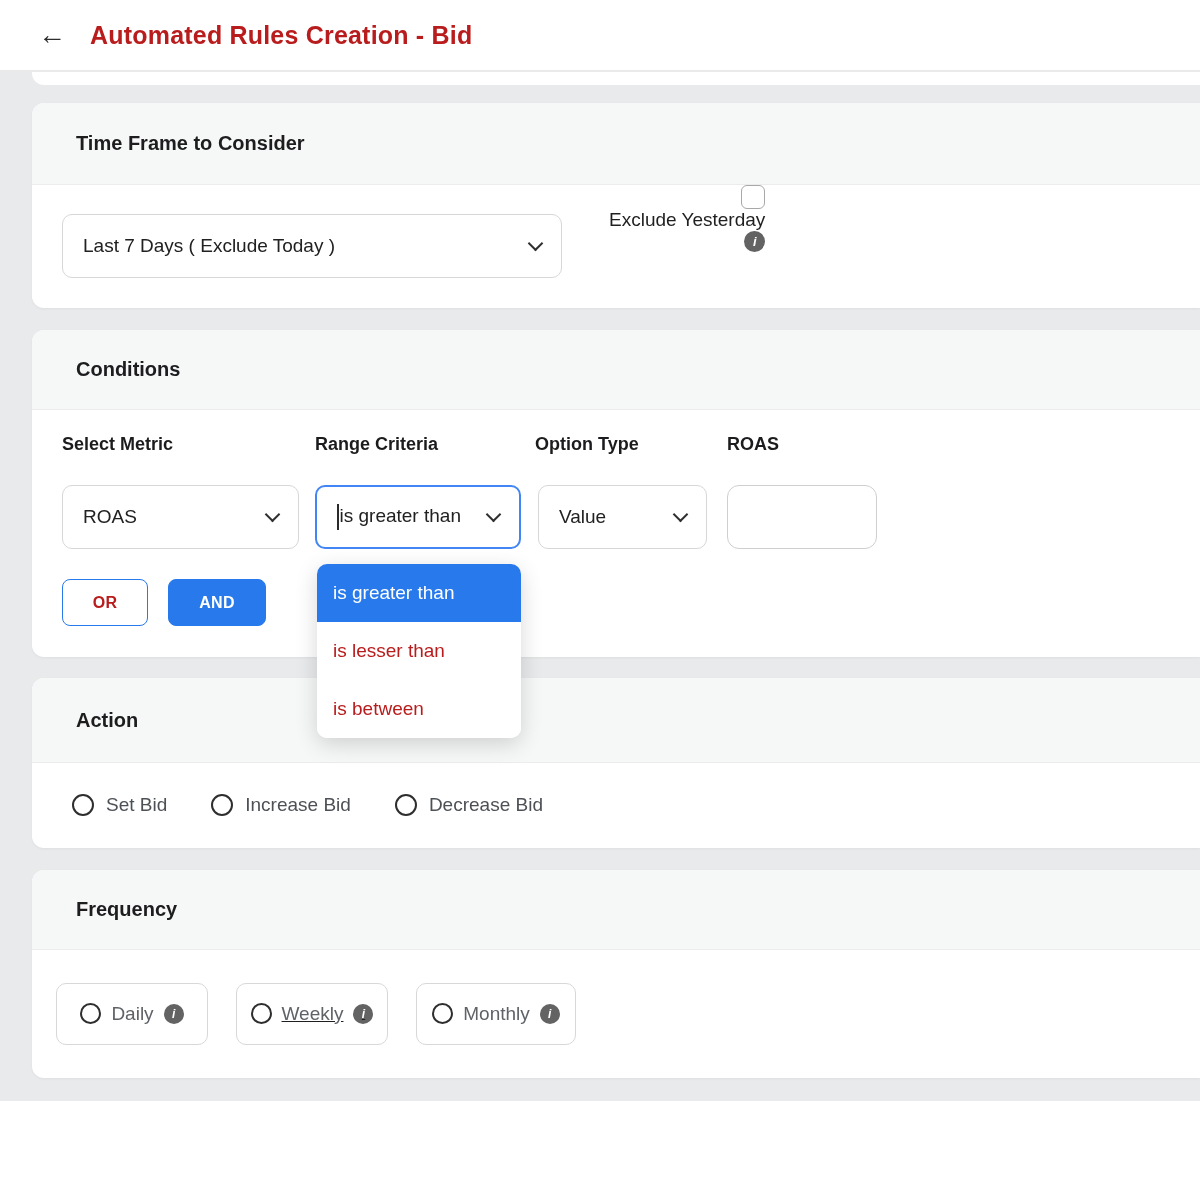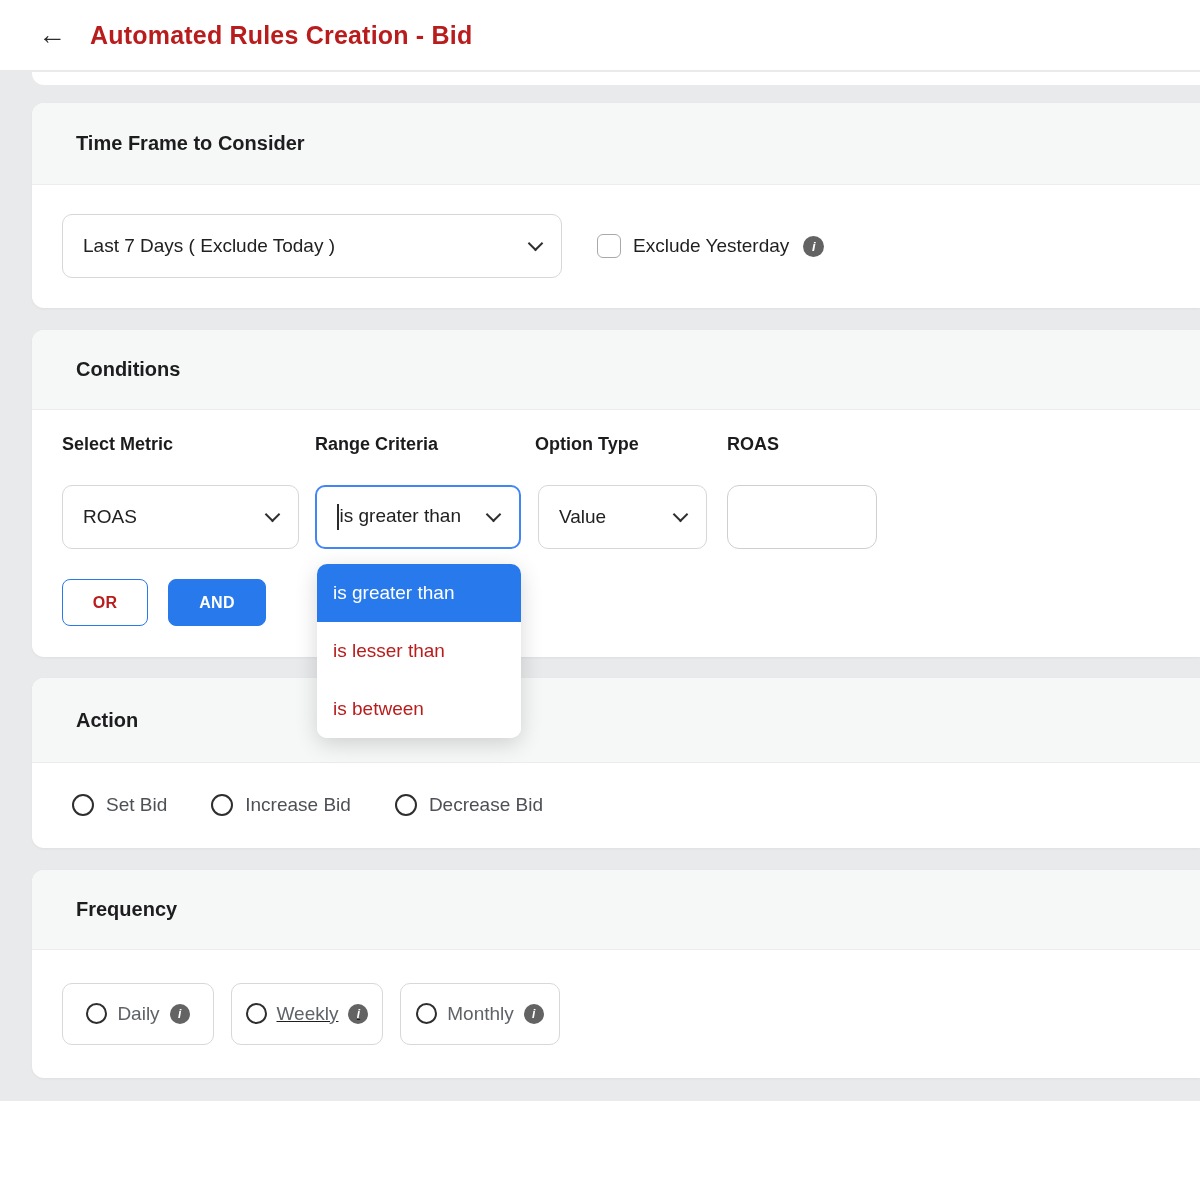--- a/index.html
+++ b/index.html
@@ -54,21 +54,21 @@
   .chev { width:11px; height:11px; border-right:2.4px solid #2f2f2f; border-bottom:2.4px solid #2f2f2f;
           transform:rotate(45deg); margin-top:-5px; flex:0 0 auto; margin-left:12px; }
   .caret { display:inline-block; width:1.5px; height:26px; background:#2a2a2a;
            vertical-align:middle; margin-right:1px; }
   .text-input { position:absolute; height:64px; border:1px solid #cfcfcf; border-radius:12px;
                 background:#fff; font-size:19px; padding:0 16px; outline:none;
                 font-family:"Liberation Sans", sans-serif; }
 
   
   .tf-select { left:30px; top:29px; width:500px; }
-  .tf-check-group { position:absolute; left:565px; top:0; height:122px; display:flex; align-items:center; }
+  .tf-check-group { position:absolute; left:565px; top:0; height:122px; display:flex; align-items:flex-end;flex-direction:column; }
   .checkbox { width:24px; height:24px; border:1.5px solid #a8a8a8; border-radius:6px;
               background:#fff; cursor:pointer; flex:0 0 auto; }
   .tf-check-label { margin-left:12px; font-size:19px; color:#1f1f1f; }
   .info-icon { width:21px; height:21px; border-radius:50%; background:#636363; color:#ffffff;
                font-size:13px; font-weight:700; font-style:italic;
                display:inline-flex; align-items:center; justify-content:center;
                flex:0 0 auto; line-height:1; }
   .tf-check-group .info-icon { margin-left:14px; }
 
   
@@ -95,21 +95,21 @@
   .dropdown-item.selected { background:#2879eb; color:#ffffff; }
 
   
   .radio-row { display:flex; align-items:center; height:100%; padding-left:40px; gap:44px; }
   .radio-group { display:flex; align-items:center; cursor:pointer; }
   .radio-circle { width:22px; height:22px; border:2px solid #2e2e2e; border-radius:50%;
                   background:#fff; flex:0 0 auto; }
   .radio-label { margin-left:12px; font-size:19px; color:#4d5156; }
 
   
-  .freq-row { display:flex; align-items:center; height:100%; padding-left:30px; gap:17px; }
+  .freq-row { display:flex; align-items:center; height:100%; padding-left:24px; gap:28px; }
   .freq-box { height:62px; border:1px solid #d8d8d8; border-radius:10px; background:#fff;
               display:flex; align-items:center; justify-content:center; gap:10px; cursor:pointer; }
   .freq-box.daily { width:152px; } .freq-box.weekly { width:152px;text-decoration:underline; } .freq-box.monthly { width:160px; }
   .freq-label { font-size:19px; color:#5f6368; }
   .freq-box .radio-circle { width:21px; height:21px; }
   .freq-box .info-icon { width:20px; height:20px; font-size:12px; }
 </style>
 </head>
 <body>
 

